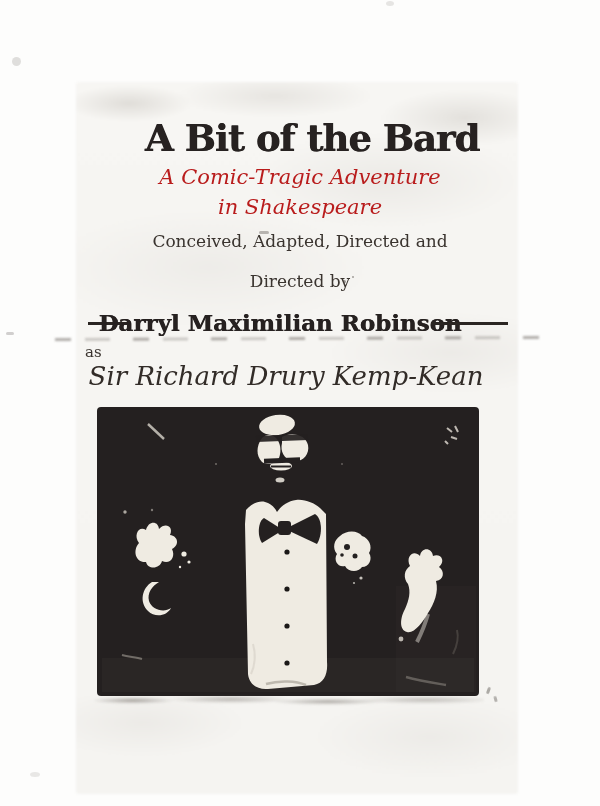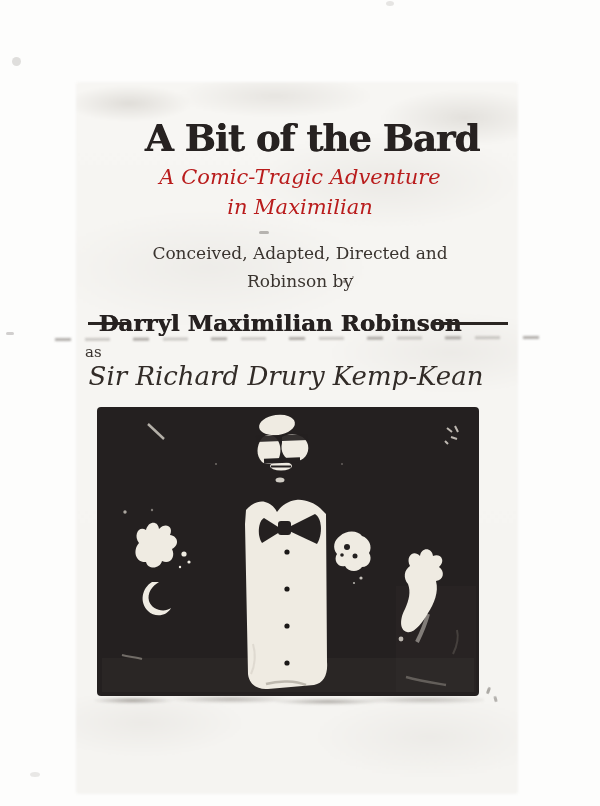--- a/index.html
+++ b/index.html
@@ -22,21 +22,21 @@
     filter:blur(1.2px);}
 
   .title{position:absolute;left:90px;top:103px;width:420px;margin:12px;text-align:center;
          font-size:37px;line-height:46px;font-weight:700;color:#272221;letter-spacing:-1px;
          text-shadow:.6px 0 0 #272221;}
   .subtitle{position:absolute;left:90px;width:420px;text-align:center;font-style:italic;
             font-size:21px;line-height:26px;color:#b91c1c;}
   .s1{top:164px}.s2{top:194px}
   .credit{position:absolute;left:90px;width:420px;text-align:center;font-size:17px;
           line-height:22px;color:#3a342f;}
-  .c1{top:242px}.c2{top:270px}
+  .c1{top:230px}.c2{top:270px}
 
   .performer{position:absolute;left:80px;top:309px;width:400px;text-align:center;
              font-size:23px;line-height:27px;font-weight:700;color:#262120;
              text-shadow:.5px 0 0 #262120;}
   .rule{position:absolute;top:322px;height:3px;background:#2a2522;}
   .rule-left{left:88px;width:42px;}
   .rule-right{left:431px;width:77px;}
 
   .smudge{position:absolute;left:55px;top:337px;width:490px;height:3px;
     background:repeating-linear-gradient(90deg, rgba(105,99,93,.50) 0 16px, rgba(105,99,93,0) 16px 30px,
@@ -62,23 +62,23 @@
 </style>
 </head>
 <body>
 
 <div class="canvas">
 
   <div class="page-texture"></div>
 
   <h1 class="title">A Bit of the Bard</h1>
   <div class="subtitle s1">A Comic-Tragic Adventure</div>
-  <div class="subtitle s2">in Maximilian</div>
+  <div class="subtitle s2">in Shakespeare</div>
   <div class="credit c1">Conceived, Adapted, Directed and</div>
-  <div class="credit c2">Robinson by</div>
+  <div class="credit c2">Directed by</div>
 
   <div class="rule rule-left"></div>
   <div class="performer">Darryl Maximilian Robinson</div>
   <div class="rule rule-right"></div>
   <div class="smudge"></div>
 
   <div class="as">as</div>
   <div class="character">Sir Richard Drury Kemp-Kean</div>
 
   <div class="photo-wrap">

